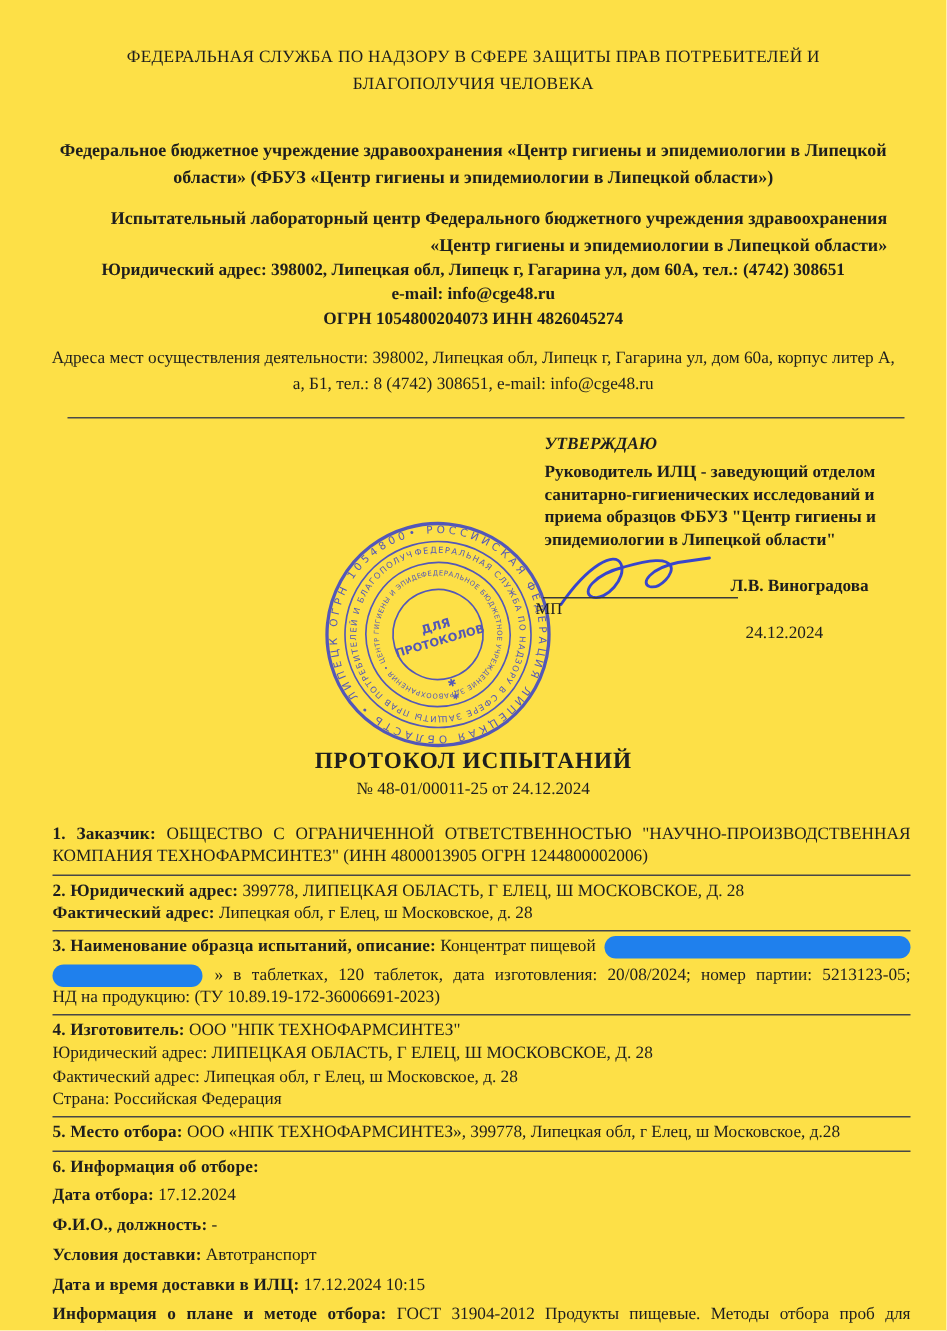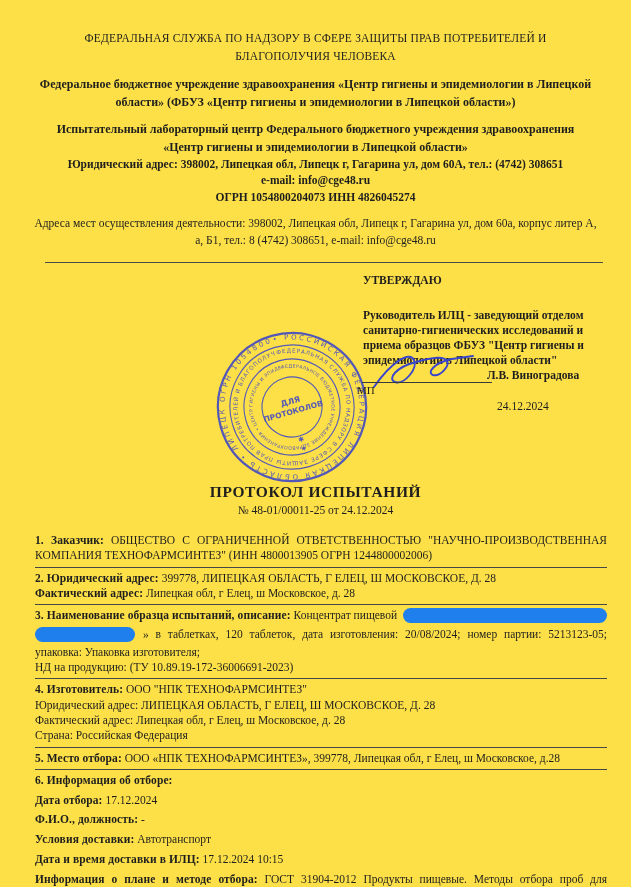--- a/index.html
+++ b/index.html
@@ -6,30 +6,30 @@
   html,body { width:631px; background:#ffffff; }
   .page {
     position:relative; width:631px; height:887px;
     background:#fde047; color:#1e1e1e;
     font-family:"Liberation Serif", serif;
     overflow:hidden;
   }
   
   .hdr { text-align:center; padding-top:30px; }
   .h-agency { font-size:11.5px; width:548px; margin:0 auto; line-height:1.55; letter-spacing:.2px; }
-  .h-org    { font-size:12px; font-weight:bold; width:592px; margin:9px auto 0; line-height:1.5; }
-  .h-ilc    { font-size:12px; font-weight:bold; width:552px; margin:9px auto 0; line-height:1.5; }
+  .h-org    { font-size:12px; font-weight:bold; width:592px; margin:25px auto 0; line-height:1.5; }
+  .h-ilc    { font-size:12px; font-weight:bold; width:552px; margin:9px auto 0; line-height:1.5;text-align:right; }
   .h-line   { font-size:11.5px; line-height:1.45;font-weight:bold; }
   .h-addr   { font-size:11.5px; width:572px; margin:9px auto 0; line-height:1.5; }
   .divider  { border-top:1.5px solid #4a4a4a; margin:13px 28px 0 45px; }
   
   .zone { position:relative; height:218px; }
   .accred { position:absolute; left:45px; top:23px; font-size:11.5px; line-height:1.35; }
   .approve { position:absolute; left:363px; top:10px; width:250px; font-size:11.5px; font-weight:bold; line-height:1.3; }
-  .approve .t { margin-bottom:20px; }
+  .approve .t { margin-bottom:4px;font-style:italic; }
   .stamp-wrap { position:absolute; left:214px; top:66px; width:156px; height:156px; }
   .stamp-wrap svg { transform:rotate(-16deg); opacity:.88; }
   .sig-svg { position:absolute; left:370px; top:86px; }
   .sig-line { position:absolute; left:362px; top:119px; width:130px; border-top:1.3px solid #3a3a3a; }
   .mp { position:absolute; left:357px; top:121px; font-size:11px; }
   .signer { position:absolute; left:487px; top:106px; font-size:11.5px; font-weight:bold; }
   .appr-date { position:absolute; left:497px; top:137px; font-size:11.5px; }
   
   .title-blk { text-align:center; margin-top:2px; }
   .title-main { font-size:15.5px; font-weight:bold; letter-spacing:.6px; }
@@ -141,21 +141,20 @@
         <span class="txt">
           <b>3. Наименование образца испытаний, описание:</b>
           <span>Концентрат пищевой</span>
         </span>
         <span class="redact fill"></span>
       </div>
       <div class="jline" style="margin-top:3px;">
         <span class="redact fixed"></span>
         <span class="jtxt">» в таблетках, 120 таблеток, дата изготовления: 20/08/2024; номер партии: 5213123-05;</span>
       </div>
-      <div style="margin-top:3px;">упаковка: Упаковка изготовителя;</div>
       <div>НД на продукцию: (ТУ 10.89.19-172-36006691-2023)</div>
     </div>
 
     <div class="row">
       <div>
         <b>4. Изготовитель:</b>
         <span>ООО "НПК ТЕХНОФАРМСИНТЕЗ"</span>
       </div>
       <div>Юридический адрес: ЛИПЕЦКАЯ ОБЛАСТЬ, Г ЕЛЕЦ, Ш МОСКОВСКОЕ, Д. 28</div>
       <div>Фактический адрес: Липецкая обл, г Елец, ш Московское, д. 28</div>

